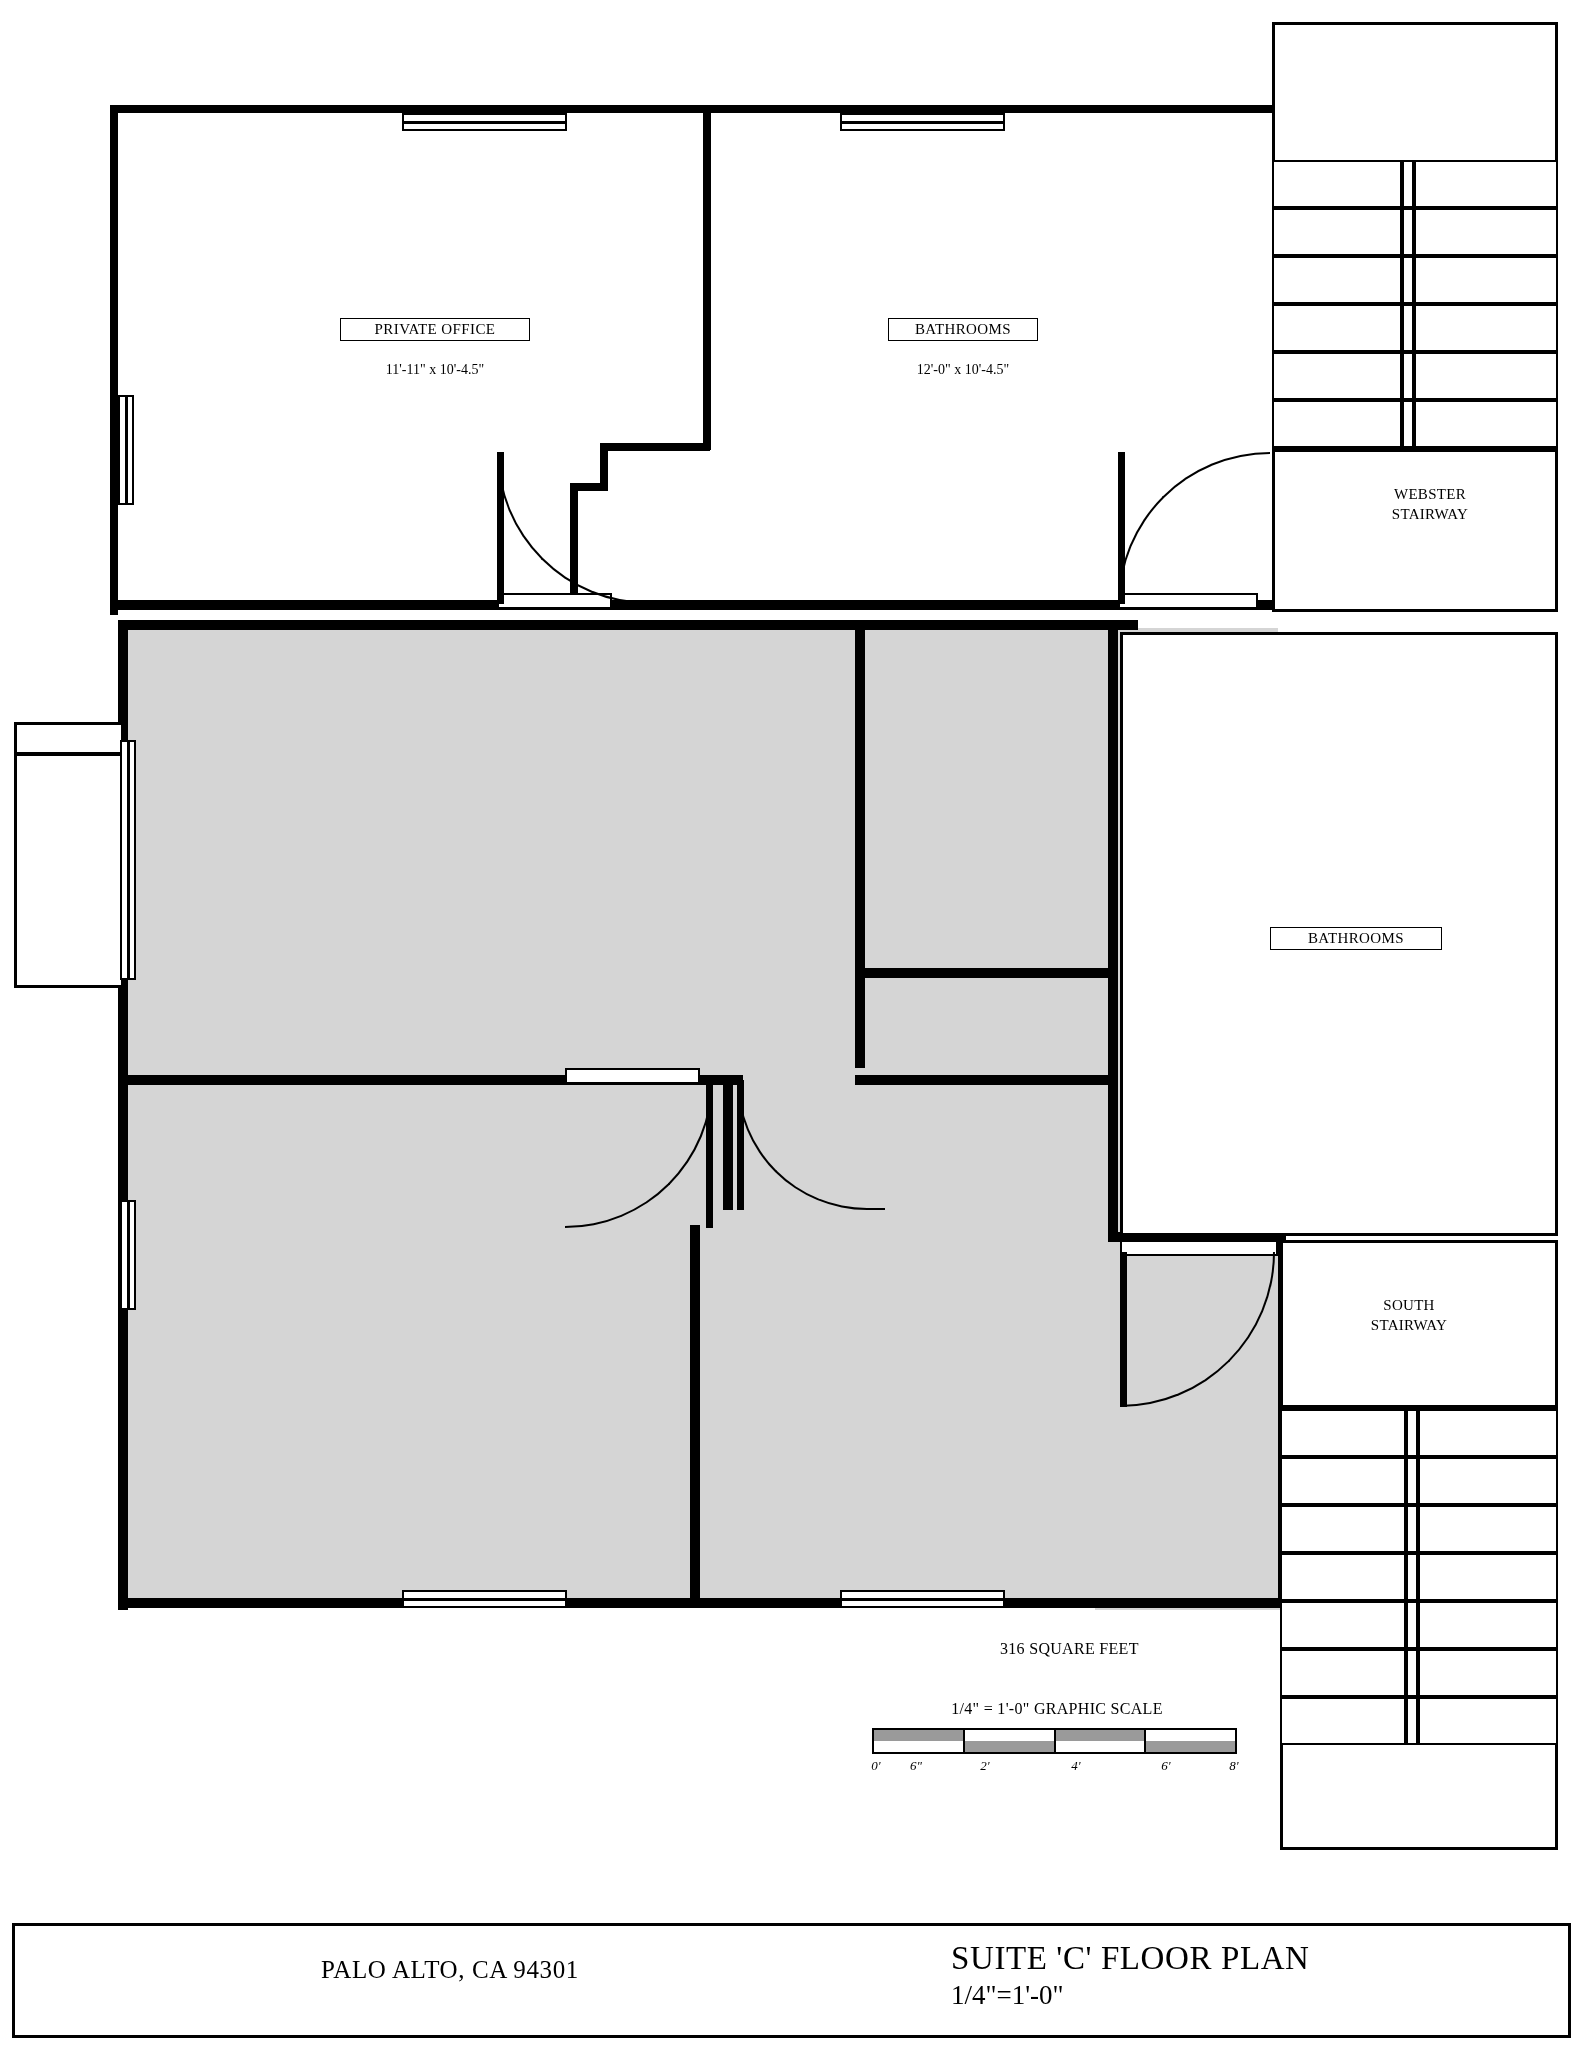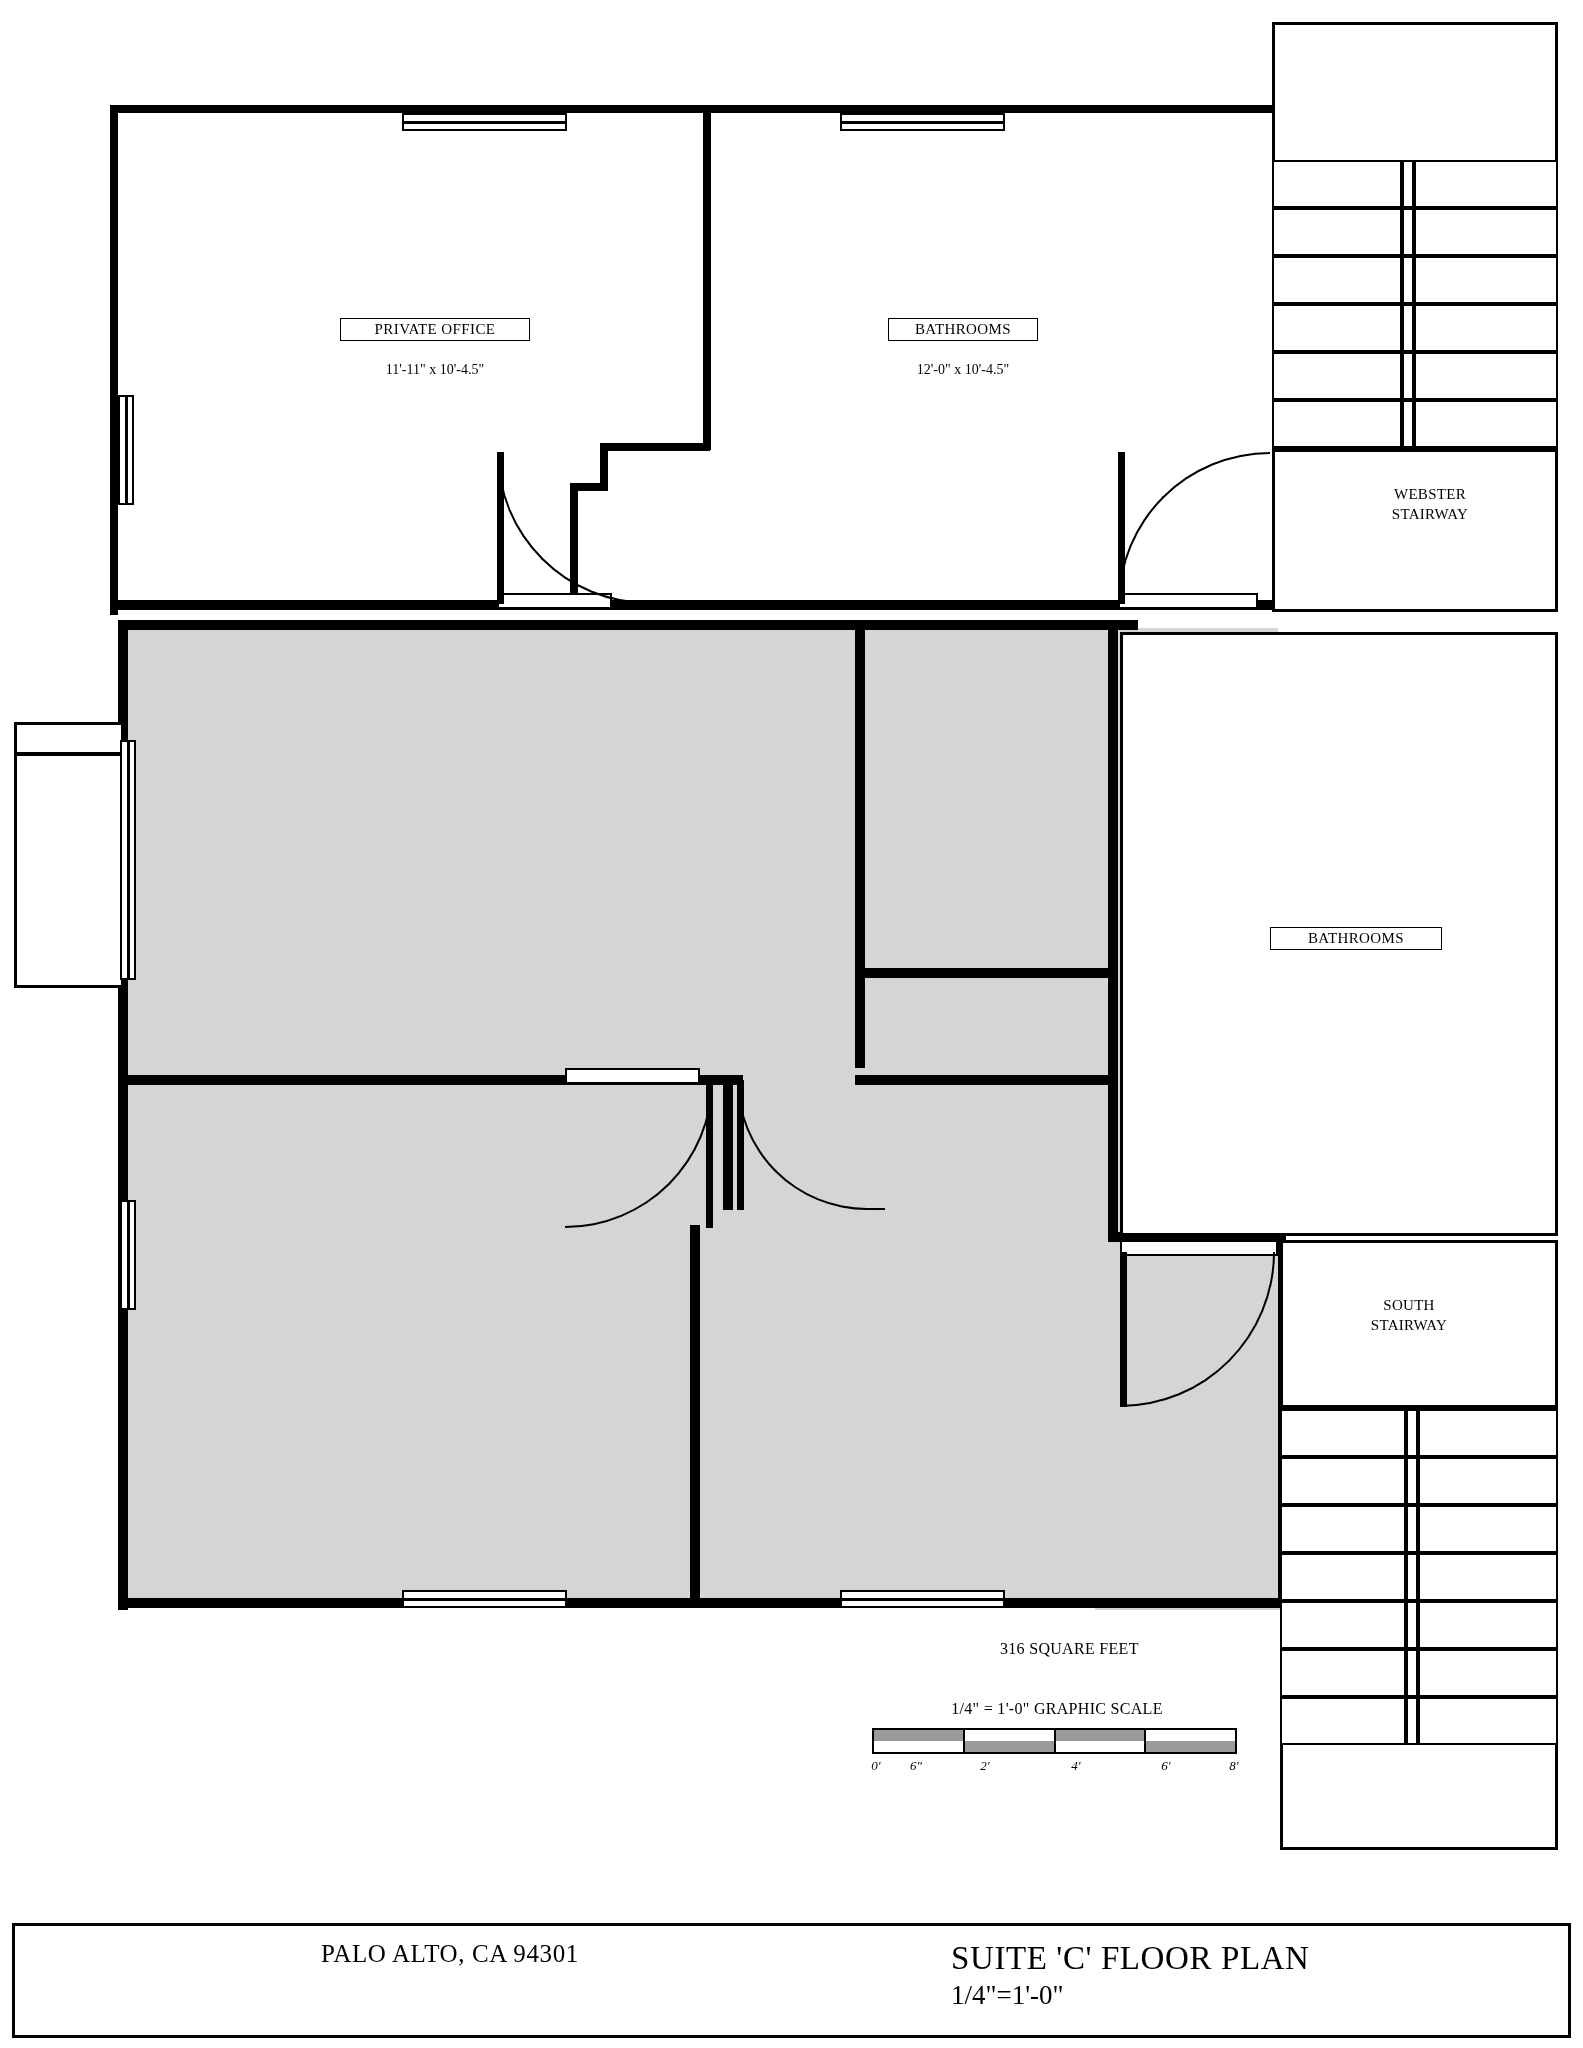--- a/index.html
+++ b/index.html
@@ -110,21 +110,21 @@
     text-align: center;
   }
   #tb-street {
     font-size: 44px;
     letter-spacing: 1px;
     line-height: 1.05;
   }
   #tb-city {
     font-size: 25px;
     letter-spacing: .6px;
-    margin-top: 4px;
+    margin-top: 20px;
   }
   #tb-right {
     position: absolute;
     left: 936px;
     top: 14px;
   }
   #tb-plan-title {
     font-size: 33px;
     letter-spacing: .6px;
     line-height: 1.1;

